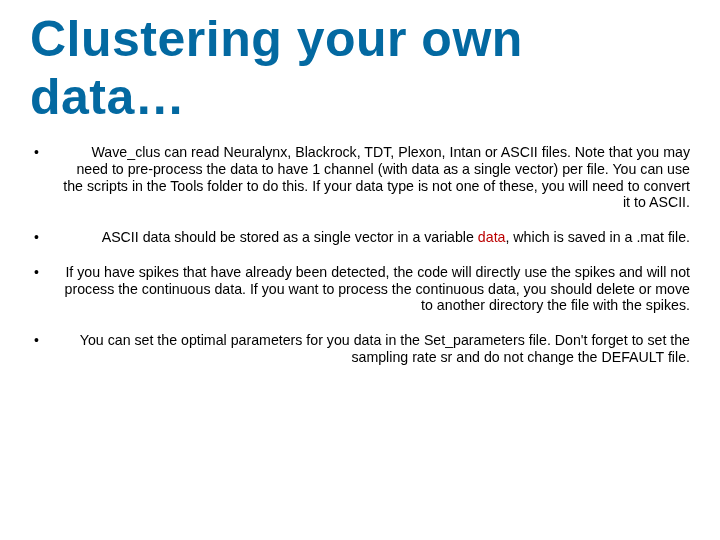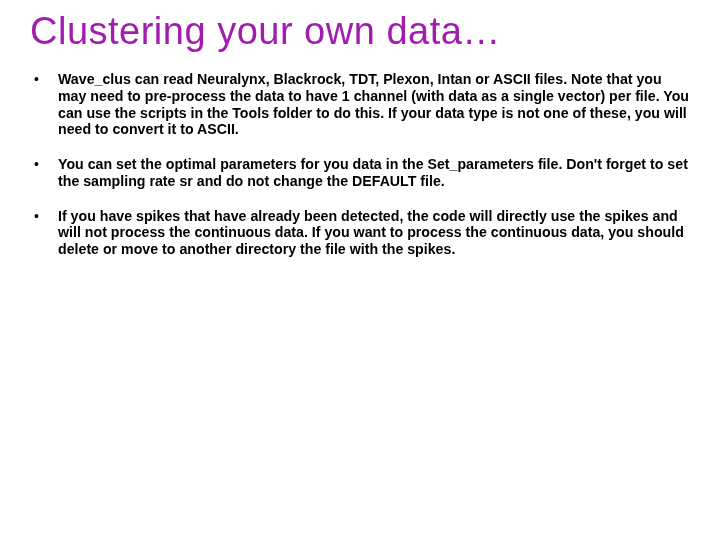--- a/index.html
+++ b/index.html
@@ -10,54 +10,58 @@
     background: #ffffff;
     font-family: "Comic Sans MS", cursive, sans-serif;
     color: #000000;
     overflow: hidden;
   }
   .slide {
     padding: 10px 30px 20px 30px;
     box-sizing: border-box;
   }
   .title {
-    font-size: 38px;
-    color: #a21caf;
+    font-size: 50px;
+    color: #0369a1;
     margin: 0 0 18px 0;
-    font-weight: normal;
+    font-weight: bold;
     letter-spacing: 0.5px;
   }
   ul.bullets {
     list-style: none;
     padding: 0;
     margin: 0;
   }
   ul.bullets > li {
     position: relative;
     padding-left: 28px;
     margin-bottom: 18px;
     font-size: 14.2px;
     line-height: 1.18;
-    font-weight: bold;
+    font-weight: normal;
+    text-align: right;
   }
   ul.bullets > li::before {
     content: "•";
     position: absolute;
     left: 4px;
     top: 0;
     font-size: 14px;
     font-weight: normal;
   }
   .red {
     color: #bb0000;
   }
 </style>
 </head>
 <body>
 
 <div class="slide">
   <h1 class="title">Clustering your own data…</h1>
   <ul class="bullets">
     <li>Wave_clus can read Neuralynx, Blackrock, TDT, Plexon, Intan or ASCII files. Note that you may need to pre-process the data to have 1 channel (with data as a single vector) per file. You can use the scripts in the Tools folder to do this. If your data type is not one of these, you will need to convert it to ASCII.</li>
+    <li>
+      <span>ASCII data should be stored as a single vector in a variable </span><span class="red">data</span><span>, which is saved in a .mat file.</span>
+    </li>
+    <li>If you have spikes that have already been detected, the code will directly use the spikes and will not process the continuous data. If you want to process the continuous data, you should delete or move to another directory the file with the spikes.</li>
     <li>You can set the optimal parameters for you data in the Set_parameters file. Don't forget to set the sampling rate sr and do not change the DEFAULT file.</li>
-    <li>If you have spikes that have already been detected, the code will directly use the spikes and will not process the continuous data. If you want to process the continuous data, you should delete or move to another directory the file with the spikes.</li>
   </ul>
 </div>
 
 </body></html>

